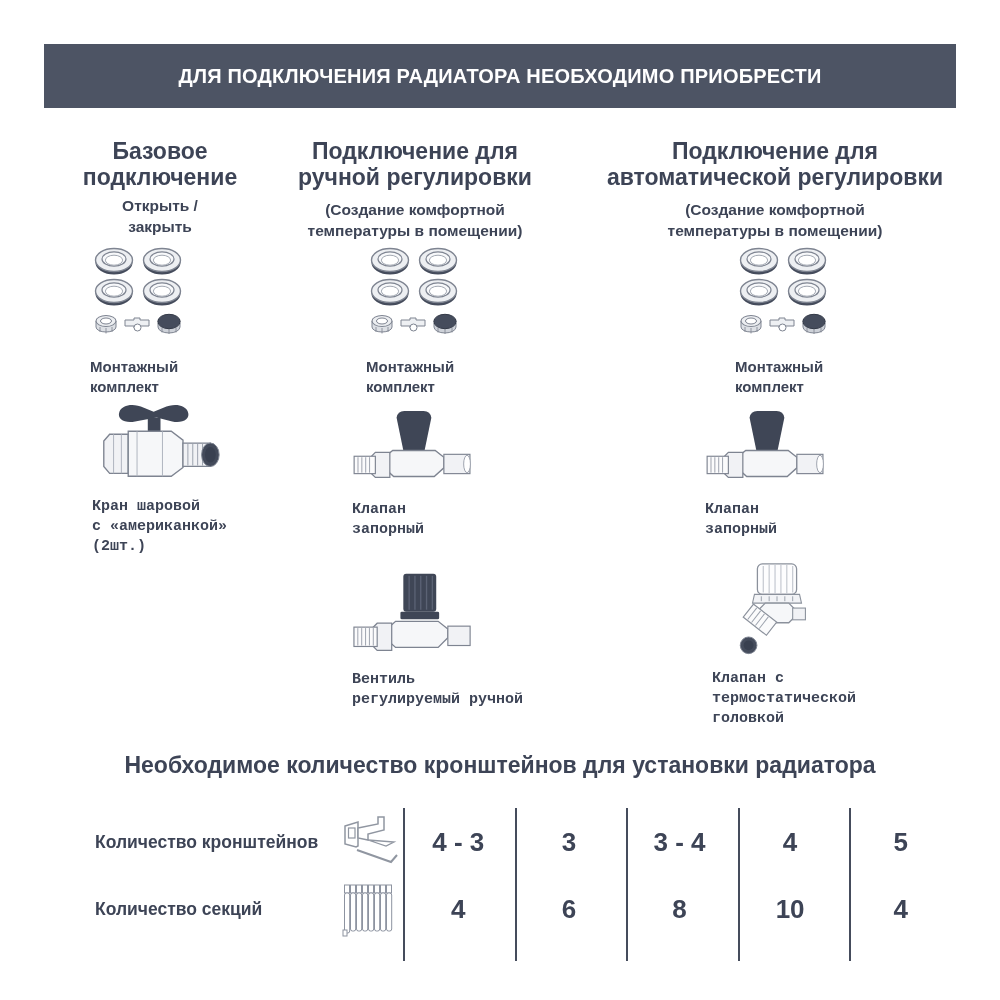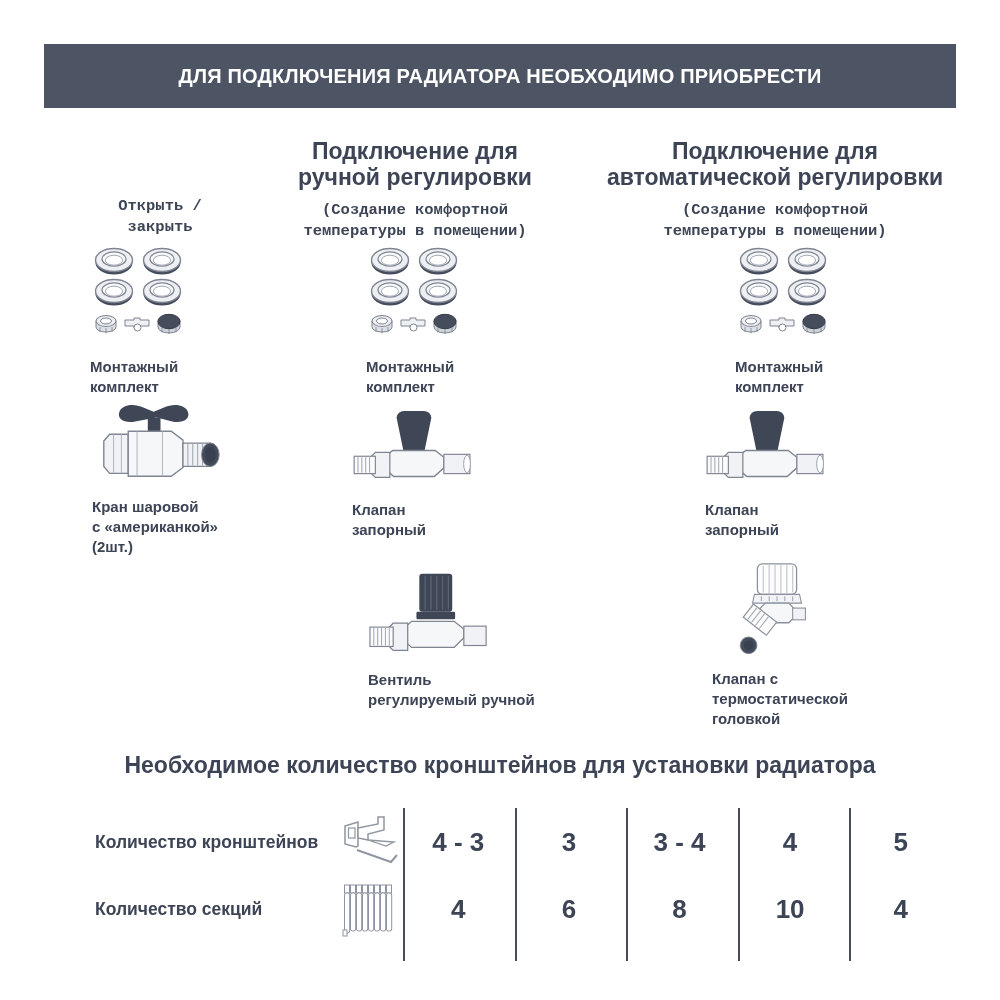--- a/index.html
+++ b/index.html
@@ -11,39 +11,39 @@
     position:absolute; left:44px; top:44px; width:912px; height:64px;
     background:#4d5464; color:#ffffff; display:flex; align-items:center; justify-content:center;
     font-size:20px; letter-spacing:.2px; text-align:center;
   }
 
   .col-title { position:absolute; text-align:center; font-size:23px; line-height:1.12; white-space:pre-line; }
   .col-title.c1 { left:28px;  top:139px; width:264px; }
   .col-title.c2 { left:278px; top:139px; width:274px; }
   .col-title.c3 { left:583px; top:139px; width:384px; }
 
-  .col-sub { position:absolute; text-align:center; font-size:15.5px; line-height:1.35; white-space:pre-line;font-family:Liberation Mono, monospace; }
+  .col-sub { position:absolute; text-align:center; font-size:15.5px; line-height:1.35; white-space:pre-line; }
   .col-sub.c1 { left:28px;  top:196px; width:264px; }
   .col-sub.c2 { left:278px; top:200px; width:274px; }
   .col-sub.c3 { left:583px; top:200px; width:384px; }
 
   .item-block { position:absolute; }
   .item-label { font-size:15px; line-height:1.32; white-space:pre; text-align:left; }
 
   .kit-c1 { left:90px;  top:247px; }
   .kit-c2 { left:366px; top:247px; }
   .kit-c3 { left:735px; top:247px; }
   .kit-label { margin-top:20px; }
 
   .valve-c1  { left:92px;  top:400px; }
   .valve-c2a { left:352px; top:408px; }
   .valve-c3a { left:705px; top:408px; }
-  .valve-c2b { left:368px; top:570px; }
+  .valve-c2b { left:352px; top:570px; }
   .valve-c3b { left:712px; top:562px; }
-  .valve-label { margin-top:9px; }
+  .valve-label { margin-top:9px;font-family:Liberation Mono, monospace; }
   .thermo-svg { margin-left:16px; }
 
   .section-title { position:absolute; left:0; top:752px; width:1000px; text-align:center; font-size:23px; }
 
   .brk-table { position:absolute; left:44px; top:808px; width:912px; height:153px; }
   .brk-divider { position:absolute; top:0; height:153px; width:2px; background:#454c5c; }
   .brk-row { position:absolute; left:0; width:912px; display:grid; grid-template-columns:359px repeat(5,1fr); align-items:center; }
   .brk-row.r1 { top:0;    height:68px; }
   .brk-row.r2 { top:66px; height:70px; }
   .brk-label-cell { display:flex; align-items:center; justify-content:space-between; padding-left:51px; padding-right:0; height:100%; }
@@ -190,20 +190,22 @@
         <rect x="32.5" y="13" width="5.2" height="38" rx="2" fill="#fff" stroke="#8d93a0" stroke-width="1"></rect>
         <rect x="38.5" y="13" width="5.2" height="38" rx="2" fill="#fff" stroke="#8d93a0" stroke-width="1"></rect>
         <rect x="44.5" y="13" width="5.2" height="38" rx="2" fill="#fff" stroke="#8d93a0" stroke-width="1"></rect>
         <rect x="1" y="50" width="4" height="6" fill="#fff" stroke="#8d93a0" stroke-width="1"></rect>
       </symbol>
     </defs>
   </svg>
 
   <div class="header-bar">ДЛЯ ПОДКЛЮЧЕНИЯ РАДИАТОРА НЕОБХОДИМО ПРИОБРЕСТИ</div>
 
+  <div class="col-title c1">Базовое
+подключение</div>
   <div class="col-title c2">Подключение для
 ручной регулировки</div>
   <div class="col-title c3">Подключение для
 автоматической регулировки</div>
 
   <div class="col-sub c1">Открыть /
 закрыть</div>
   <div class="col-sub c2">(Создание комфортной
 температуры в помещении)</div>
   <div class="col-sub c3">(Создание комфортной

